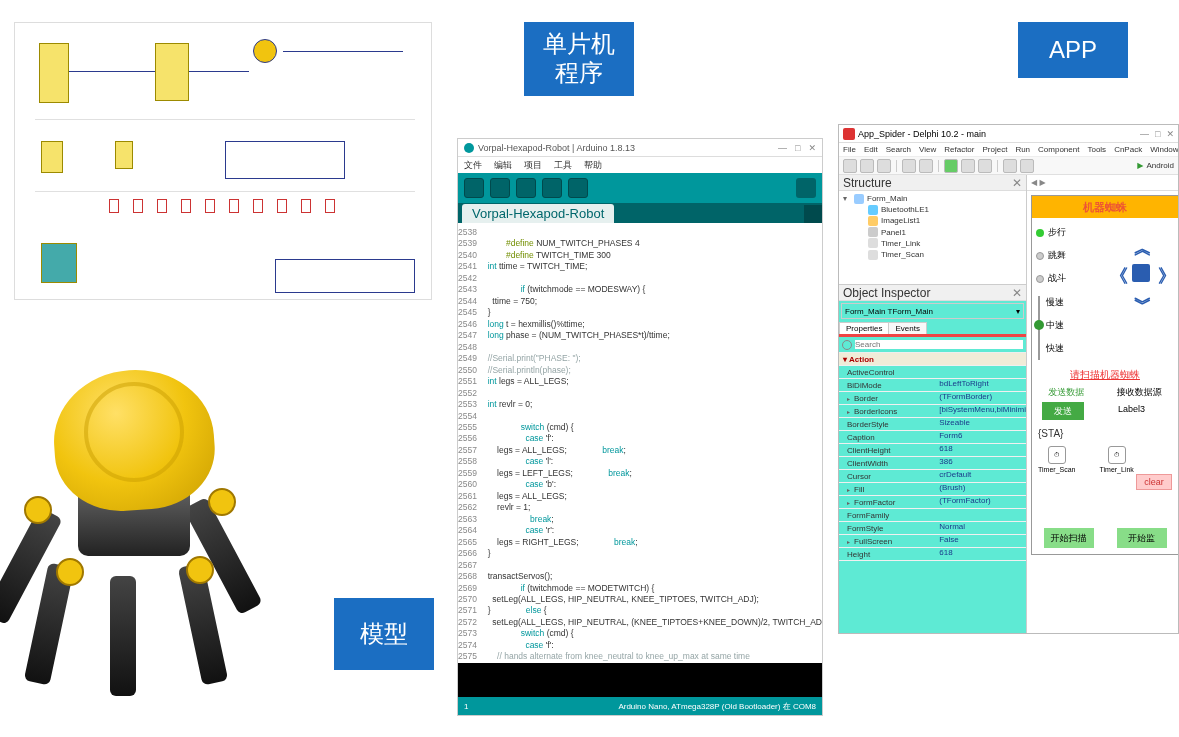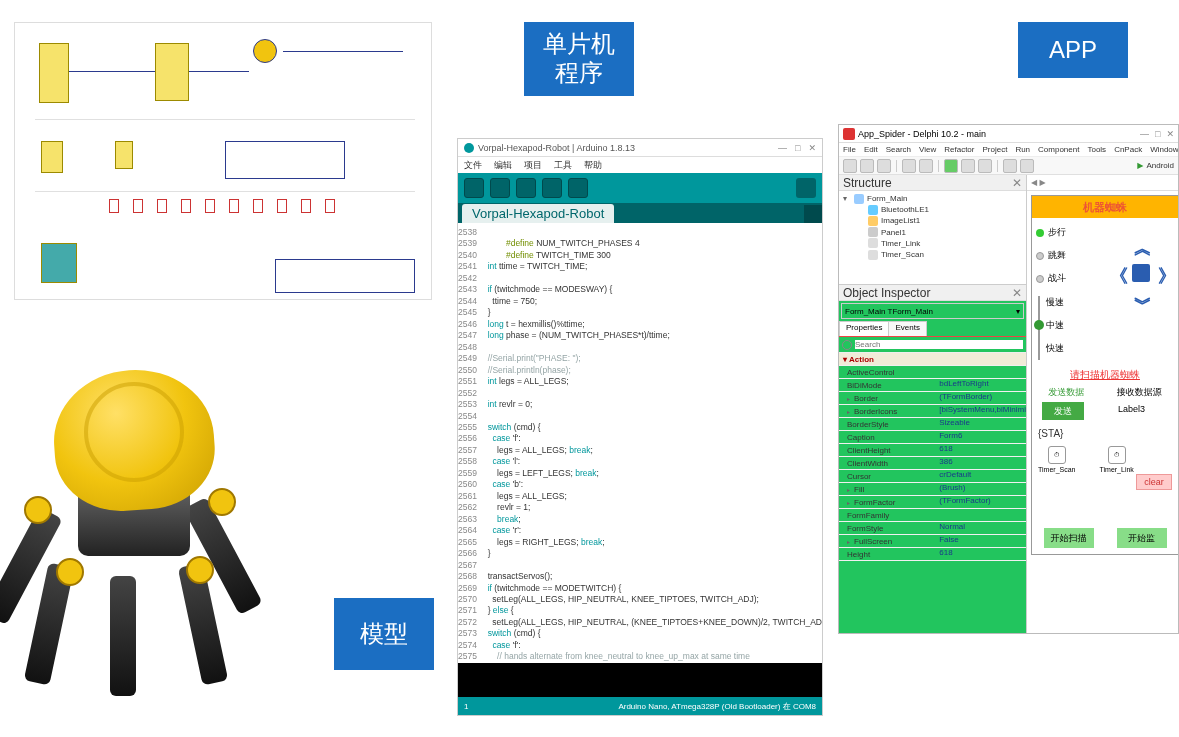--- a/index.html
+++ b/index.html
@@ -31,21 +31,21 @@
 .arduino .menubar { height: 16px; display: flex; gap: 12px; padding: 0 6px; font-size: 9px; color: #333; align-items: center; }
 .arduino .toolbar { height: 30px; background: #00979c; display: flex; align-items: center; gap: 6px; padding: 0 6px; }
 .arduino .toolbar .tbtn { width: 20px; height: 20px; background: #006468; border: 1px solid #004a4d; border-radius: 3px; }
 .arduino .toolbar .serial { margin-left: auto; width: 20px; height: 20px; background: #006468; border-radius: 3px; }
 .arduino .tabbar { height: 20px; background: #006468; display: flex; align-items: flex-end; padding-left: 4px; }
 .arduino .tabbar .tab { background: #e6f0ef; color: #00676c; padding: 2px 10px; font-size: 13px; border-radius: 3px 3px 0 0; }
 .arduino .tabbar .dd { margin-left: auto; width: 18px; height: 18px; background: #004a4d; }
 .arduino .editor { flex: 1; background: #fff; display: flex; font-family: Consolas, monospace; font-size: 8.5px; line-height: 1.35; color: #333; overflow: hidden; }
 .arduino .gutter { width: 34px; background: #fff; text-align: right; padding: 4px 4px 0 0; color: #888; }
 .arduino .code { flex: 1; padding: 4px 4px 0 2px; white-space: pre; color: #333; }
-.arduino .code .kw { color: #00979c; }
+.arduino .code .kw { color: #00979c; margin-left: 33px; }
 .arduino .code .ty { color: #00979c; }
 .arduino .code .def { color: #728e00; margin-left: 23px; }
 .arduino .code .cm { color: #95a5a6; }
 .arduino .console { height: 34px; background: #000; }
 .arduino .statusbar { height: 18px; background: #00979c; color: #fff; display: flex; align-items: center; padding: 0 6px; font-size: 8px; }
 .arduino .statusbar .right { margin-left: auto; }
 
 
 .delphi { position: absolute; left: 838px; top: 124px; width: 341px; height: 510px; background: #f4f4f4; border: 1px solid #bbb; display: flex; flex-direction: column; font-size: 9px; overflow: hidden; }
 .delphi .titlebar { height: 18px; background: #fff; border-bottom: 1px solid #ddd; display: flex; align-items: center; padding: 0 4px; gap: 3px; }
@@ -68,23 +68,23 @@
 .delphi .tree .node { display: flex; align-items: center; gap: 3px; }
 .delphi .tree .tog { width: 8px; color: #666; }
 .delphi .tree .ic { width: 10px; height: 10px; border-radius: 2px; }
 .delphi .tree .ic.form { background: #9cf; }
 .delphi .tree .ic.bt { background: #6cf; }
 .delphi .tree .ic.img { background: #fc6; }
 .delphi .tree .ic.pan { background: #ccc; }
 .delphi .tree .ic.tim { background: #ddd; }
 .delphi .tree .ind1 { padding-left: 14px; text-align: center; }
 
-.delphi .inspector { flex: 1; background: #22c55e; display: flex; flex-direction: column; }
+.delphi .inspector { flex: 1; background: #5eead4; display: flex; flex-direction: column; }
 .delphi .insp-combo { height: 16px; border: 1px solid #ccc; margin: 2px; font-size: 8px; padding: 0 3px; display: flex; align-items: center; }
-.delphi .insp-tabs { height: 16px; display: flex; border-bottom: 1px solid #ef4444; }
+.delphi .insp-tabs { height: 16px; display: flex; border-bottom: 3px solid #ef4444; align-items: center; }
 .delphi .insp-tabs .t { padding: 1px 6px; font-size: 8px; border: 1px solid #ccc; border-bottom: none; background: #f8f8f8; margin-right: -1px; }
 .delphi .insp-tabs .t.active { background: #fff; }
 .delphi .insp-search { height: 16px; display: flex; align-items: center; gap: 3px; padding: 0 3px; border-bottom: 1px solid #eee; }
 .delphi .insp-search .sico { width: 10px; height: 10px; border: 1px solid #888; border-radius: 50%; }
 .delphi .proptable { flex: 1; overflow: hidden; font-size: 8px; }
 .delphi .prow { display: flex; height: 13px; border-bottom: 1px solid #f0f0f0; }
 .delphi .prow .pk { width: 52%; padding-left: 8px; color: #333; display: flex; align-items: center; gap: 2px; }
 .delphi .prow .pk.exp::before { content: "▸"; font-size: 6px; color: #666; margin-right: 2px; }
 .delphi .prow .pv { flex: 1; color: #1a3a8a; padding-left: 3px; overflow: hidden; white-space: nowrap; }
 .delphi .prow.cat { background: #f0ecd8; }

